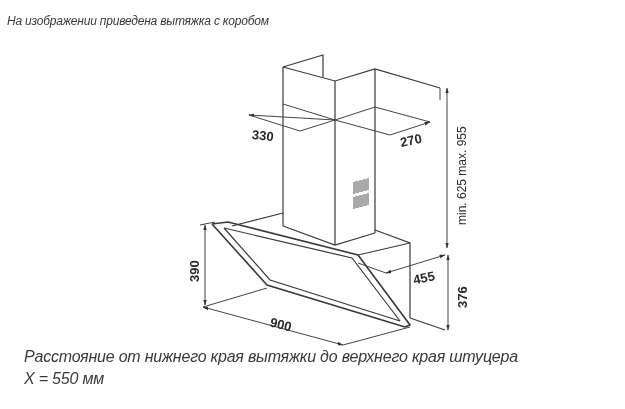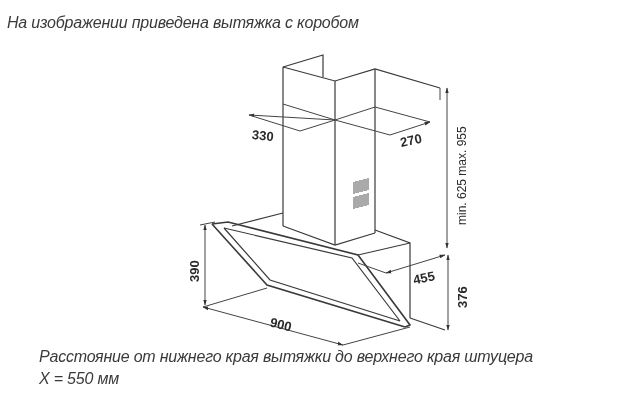--- a/index.html
+++ b/index.html
@@ -1,18 +1,18 @@
 <!DOCTYPE html>
 <html><head>
   <meta charset="utf-8">
   <style>
     html, body { margin: 0; padding: 0; background: #ffffff; }
     body { width: 625px; height: 409px; position: relative; overflow: hidden; font-family: "Liberation Sans", sans-serif; color: #333; }
-    .caption-top { position: absolute; left: 7px; top: 14px; font-size: 16px; font-style: italic; color: #3a3a3a; letter-spacing: -0.2px; white-space: nowrap; }
-    .caption-bottom { position: absolute; left: 24px; top: 346px; font-size: 16px; font-style: italic; color: #3a3a3a; line-height: 22px; white-space: nowrap; letter-spacing: -0.2px; margin-left: 15px; }
+    .caption-top { position: absolute; left: 7px; top: 14px; font-size: 12px; font-style: italic; color: #3a3a3a; letter-spacing: -0.2px; white-space: nowrap; }
+    .caption-bottom { position: absolute; left: 24px; top: 346px; font-size: 16px; font-style: italic; color: #3a3a3a; line-height: 22px; white-space: nowrap; letter-spacing: -0.2px; }
     .drawing { position: absolute; left: 0; top: 0; width: 625px; height: 409px; }
     .dim-text { font-family: "Liberation Sans", sans-serif; font-size: 13px; font-weight: bold; fill: #2a2a2a; }
     .ln { stroke: #3a3a3a; stroke-width: 1.2; fill: none; }
     .ln2 { stroke: #3a3a3a; stroke-width: 1.6; fill: none; }
     .dm { stroke: #444; stroke-width: 1; fill: none; }
   </style>
 </head>
 <body>
 
 <div class="caption-top">На изображении приведена вытяжка с коробом</div>

